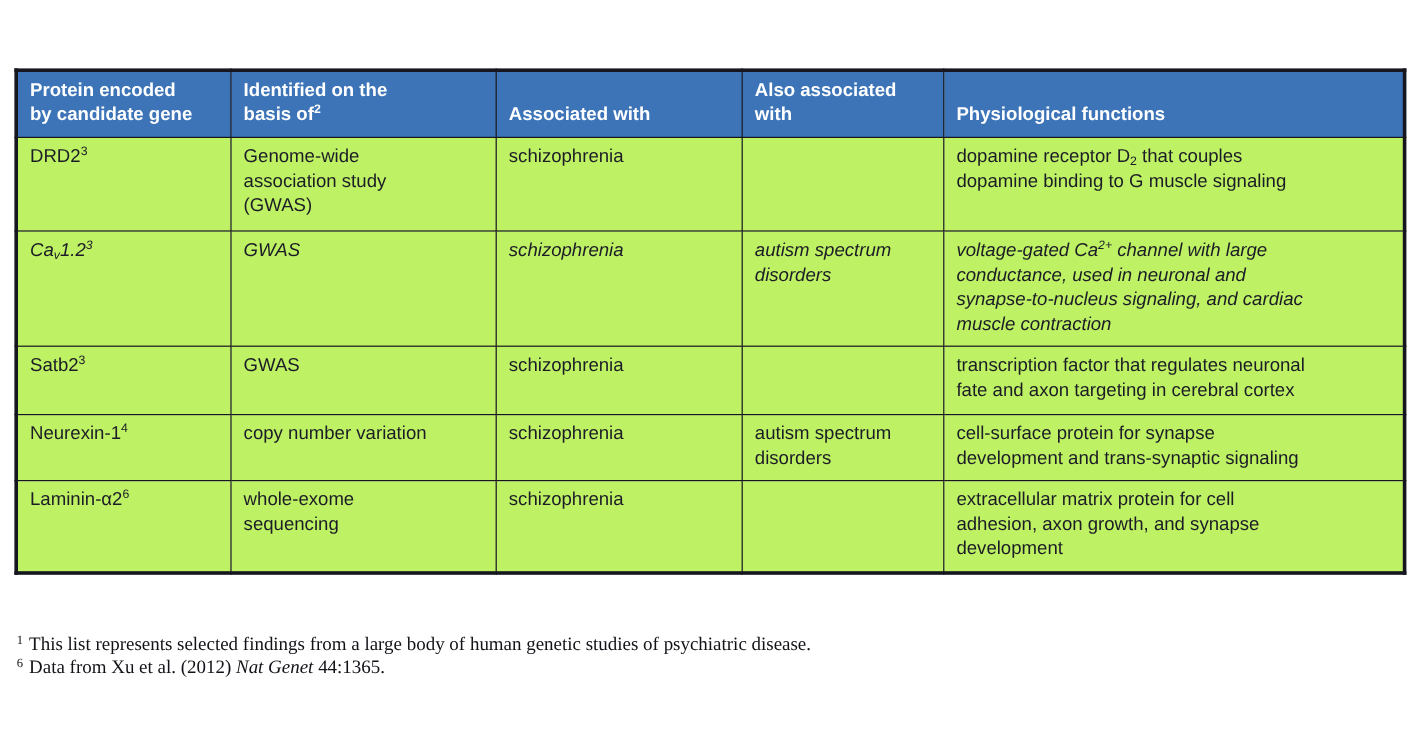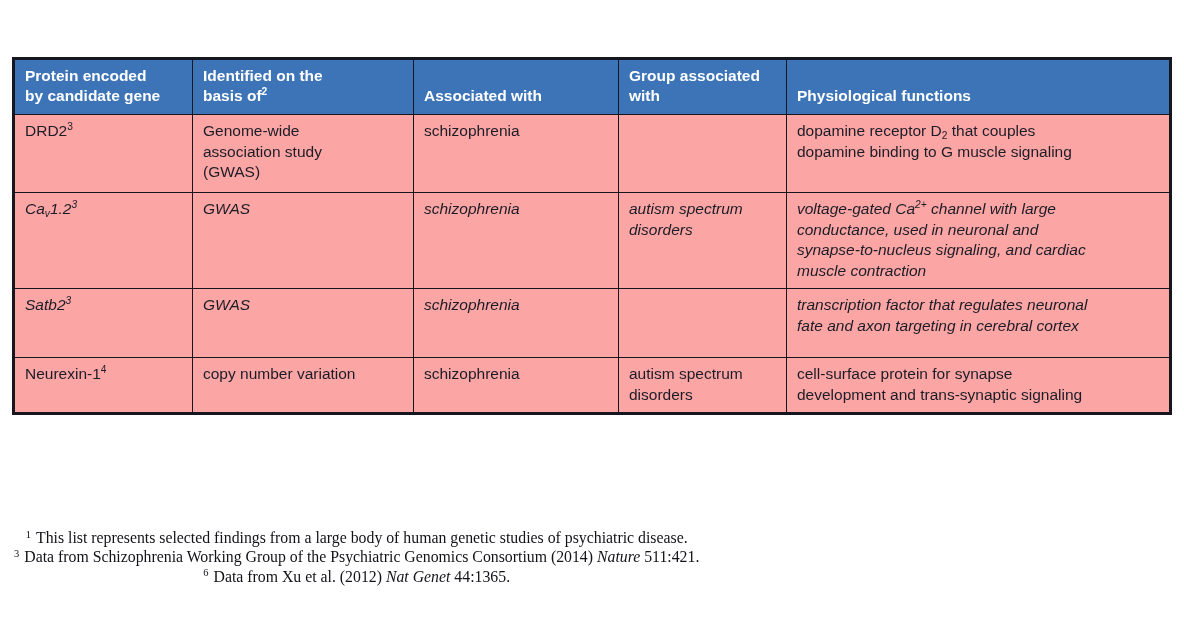--- a/index.html
+++ b/index.html
@@ -32,47 +32,47 @@
   table.gene-table th {
     background: #3c74b7;
     color: #ffffff;
     font-weight: bold;
     text-align: left;
     vertical-align: bottom;
     line-height: 20px;
     padding-bottom: 8px;
   }
   table.gene-table td {
-    background: #fca5a5;
+    background: #bef264;
     color: #1c1c26;
     vertical-align: top;
     line-height: 20.5px;
   }
   tr.hdr   { height: 52px; }
   tr.row-1 { height: 78px; }
   tr.row-2 { height: 90px; font-style: italic; }
-  tr.row-3 { height: 69px; font-style: italic; }
+  tr.row-3 { height: 57px; }
   tr.row-4 { height: 53px; }
   tr.row-5 { height: 52px; }
   tr.row-6 { height: 77px; }
 
   sup, sub { font-size: 66%; line-height: 0; }
   sub { vertical-align: -0.25em; }
   sup { vertical-align: 0.55em; }
 
   
   .footnotes {
     position: absolute;
     left: 14px;
     top: 480px;
     font-family: "Liberation Serif", serif;
     font-size: 15.8px;
     color: #121218;
   }
-  .fn { line-height: 19.3px; white-space: nowrap; text-align: center; }
+  .fn { line-height: 19.3px; white-space: nowrap; }
   .fn .fn-marker {
     font-size: 10.5px;
     vertical-align: 0.5em;
     margin-right: 5px;
     line-height: 0;
   }
 </style>
 </head>
 <body>
 
@@ -86,21 +86,21 @@
       <col style="width:168px">
       <col>
     </colgroup>
     <thead>
       <tr class="hdr">
         <th>Protein encoded
 by candidate gene</th>
         <th><span>Identified on the
 basis of</span><sup>2</sup></th>
         <th>Associated with</th>
-        <th>Group associated
+        <th>Also associated
 with</th>
         <th>Physiological functions</th>
       </tr>
     </thead>
     <tbody>
       <tr class="row-1">
         <td><span>DRD2</span><sup>3</sup></td>
         <td>Genome-wide
 association study
 (GWAS)</td>
@@ -130,28 +130,35 @@
       </tr>
       <tr class="row-4">
         <td><span>Neurexin-1</span><sup>4</sup></td>
         <td>copy number variation</td>
         <td>schizophrenia</td>
         <td>autism spectrum
 disorders</td>
         <td><span>cell-surface protein for synapse
 development and trans-synaptic signaling</span></td>
       </tr>
+      <tr class="row-6">
+        <td><span>Laminin-α2</span><sup>6</sup></td>
+        <td>whole-exome
+sequencing</td>
+        <td>schizophrenia</td>
+        <td></td>
+        <td><span>extracellular matrix protein for cell
+adhesion, axon growth, and synapse
+development</span></td>
+      </tr>
     </tbody>
   </table>
 
   <div class="footnotes">
     <div class="fn">
       <sup class="fn-marker">1</sup><span class="fn-text"><span>This list represents selected findings from a large body of human genetic studies of psychiatric disease.</span></span>
-    </div>
-    <div class="fn">
-      <sup class="fn-marker">3</sup><span class="fn-text"><span>Data from Schizophrenia Working Group of the Psychiatric Genomics Consortium (2014) </span><i>Nature</i><span> 511:421.</span></span>
     </div>
     <div class="fn">
       <sup class="fn-marker">6</sup><span class="fn-text"><span>Data from Xu et al. (2012) </span><i>Nat Genet</i><span> 44:1365.</span></span>
     </div>
   </div>
 
 </div>
 
 </body></html>

